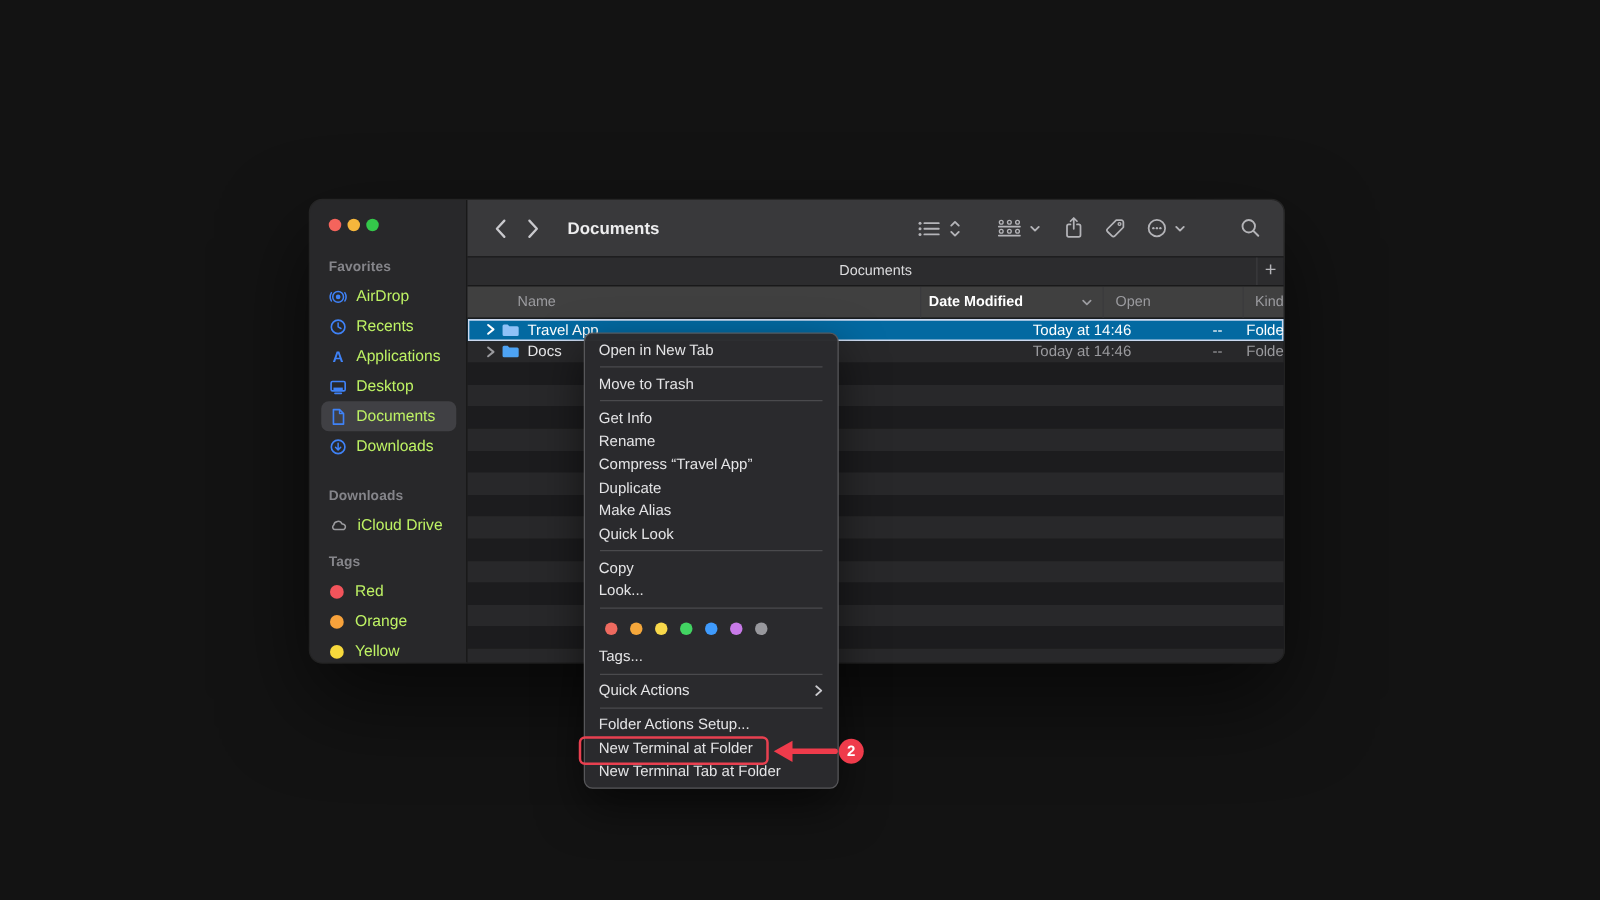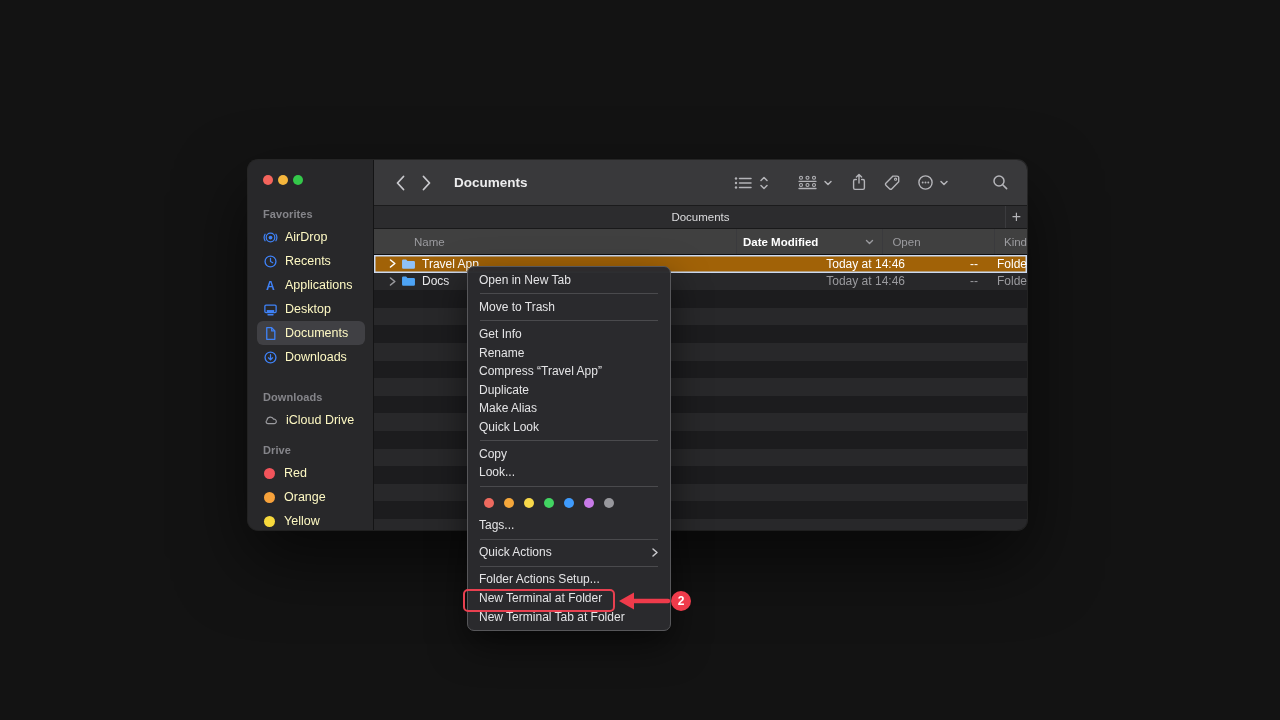--- a/index.html
+++ b/index.html
@@ -12,21 +12,21 @@
     border-radius:10px; overflow:hidden; display:flex;
     background:#29292b; box-shadow:0 0 0 1px rgba(255,255,255,.09), 0 30px 70px rgba(0,0,0,.6); }
 
   
   .sidebar { width:126px; flex:0 0 126px; background:#28282a; border-right:1px solid #141415; padding:14px 0 0 15px; }
   .traffic { display:flex; gap:5px; height:12px; align-items:center; }
   .tl { width:10px; height:10px; border-radius:50%; }
   .sec-label { margin-top:22px; font-size:11px; font-weight:700; color:#85858a; letter-spacing:.1px; }
   .sec-label.tight { margin-top:12px; }
   .si { display:flex; align-items:center; gap:7px; height:24px; margin:0 8px 0 -6px; padding-left:6px;
-        border-radius:6px; font-size:12.5px; color:#fef9c3; white-space:nowrap; cursor:default; }
+        border-radius:6px; font-size:12.5px; color:#bef264; white-space:nowrap; cursor:default; }
   .si.sel { background:#404044; }
   .si .ic { flex:0 0 auto; }
   .ic { display:block; }
   .dot { width:11px; height:11px; border-radius:50%; flex:0 0 auto; margin:0 2px 0 1px; }
   .sb-items { margin-top:5px; }
 
   
   .content { flex:1 1 auto; display:flex; flex-direction:column; min-width:0; background:#1c1c1e; }
   .toolbar { height:45px; flex:0 0 45px; background:#39393b; display:flex; align-items:center; padding:0 18px 0 21px; color:#c9c9cd; }
   .nav-btn { margin-right:15px; display:flex; align-items:center; }
@@ -140,21 +140,21 @@
       <div class="sec-label">Downloads</div>
       <div class="sb-items">
         <div class="si">
           <svg class="ic" width="16" height="15" viewBox="0 0 16 16">
             <path d="M4.7 11.4 h6.6 a2.4 2.4 0 1 0 -0.5 -4.75 A3.7 3.7 0 0 0 3.7 7.6 a2.1 2.1 0 0 0 1 3.8 z" fill="none" stroke="#9b9b9f" stroke-width="1.3" stroke-linejoin="round"></path>
           </svg>
           <span>iCloud Drive</span>
         </div>
       </div>
 
-      <div class="sec-label tight">Drive</div>
+      <div class="sec-label tight">Tags</div>
       <div class="sb-items">
         <div class="si">
           <span class="dot" style="background-color: rgb(242, 84, 91);"></span>
           <span>Red</span>
         </div>
         <div class="si">
           <span class="dot" style="background-color: rgb(247, 162, 59);"></span>
           <span>Orange</span>
         </div>
         <div class="si">
@@ -257,21 +257,21 @@
           <span>Date Modified</span>
           <svg class="ic" width="11" height="10" viewBox="0 0 11 10">
             <path d="M2.5 3.5 L5.5 6.5 L8.5 3.5" fill="none" stroke="#9b9b9f" stroke-width="1.4" stroke-linecap="round" stroke-linejoin="round"></path>
           </svg>
         </div>
         <div class="hc hc-size">Open</div>
         <div class="hc hc-kind">Kind</div>
       </div>
 
       <div class="rows">
-        <div class="row sel" style="background-color: #a16207;">
+        <div class="row sel" style="background-color: #0369a1;">
           <div class="c-name">
             <svg class="ic" width="9" height="11" viewBox="0 0 9 11">
                 <path d="M2.5 2 L6.8 5.5 L2.5 9" fill="none" stroke="#ffffff" stroke-width="1.6" stroke-linecap="round" stroke-linejoin="round"></path>
               </svg>
             <svg class="ic" width="15" height="12" viewBox="0 0 16 13">
                 <path d="M1 3 a1.3 1.3 0 0 1 1.3 -1.3 h3.1 l1.5 1.5 h6.8 A1.3 1.3 0 0 1 15 4.5 v5.9 a1.3 1.3 0 0 1 -1.3 1.3 H2.3 A1.3 1.3 0 0 1 1 10.4 z" fill="#8fc1f7"></path>
               </svg>
             <span class="fname">Travel App</span>
           </div>
           <div class="c-date">Today at 14:46</div>

